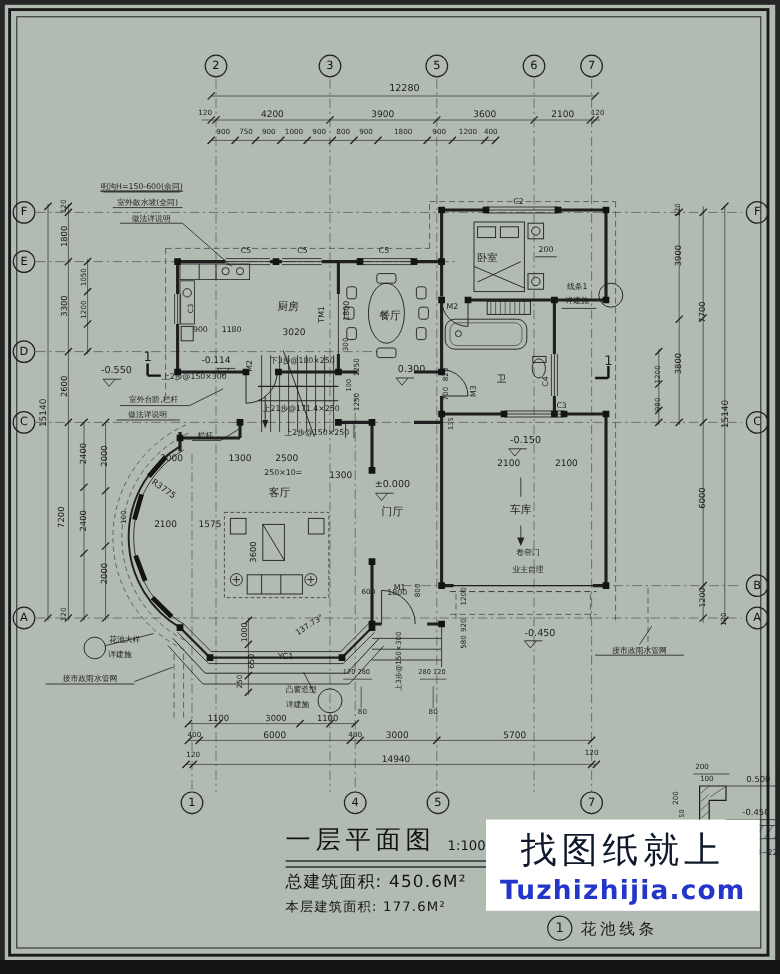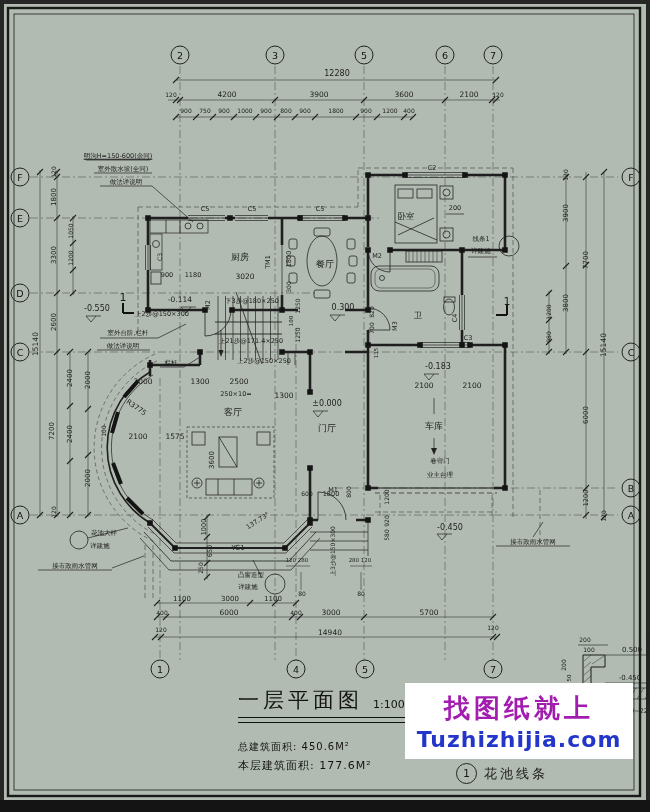--- a/index.html
+++ b/index.html
@@ -9,25 +9,25 @@
   #labels{position:absolute;left:0;top:0;width:650px;height:812px;pointer-events:none}
   .pl{position:absolute;transform:translate(-50%,-50%);white-space:nowrap;color:#1c1c1c;line-height:1}
   .bubble{position:absolute;width:17px;height:17px;border:1.2px solid #222;border-radius:50%;
           display:flex;align-items:center;justify-content:center;font-size:9.5px;color:#111;
           transform:translate(-50%,-50%);background:transparent;line-height:1}
   .titleblock{position:absolute;left:238px;top:686px;color:#131313}
   .t-row{display:flex;align-items:flex-end;gap:10px}
   .t-title{font-size:21px;letter-spacing:4px}
   .t-scale{font-size:11px;padding-bottom:3px}
   .t-underline{width:200px;height:4px;border-top:1.8px solid #111;border-bottom:1px solid #111;margin-top:3px}
-  .t-area{font-size:10px;margin-top:17px;letter-spacing:1px}
+  .t-area{font-size:14px;margin-top:3px;letter-spacing:1px}
   .t-area2{font-size:11px;margin-top:4px;letter-spacing:1px}
   .watermark{position:absolute;left:405px;top:683px;width:228px;height:76px;background:#ffffff;
              display:flex;flex-direction:column;align-items:center;justify-content:center}
-  .wm1{font-size:26px;font-weight:700;color:#a21caf;letter-spacing:4px}
+  .wm1{font-size:30px;font-weight:400;color:#0f172a;letter-spacing:4px}
   .wm2{font-size:22px;font-weight:800;color:#2336c9;letter-spacing:1px;margin-top:1px}
   .footnote{position:absolute;left:456px;top:763px;display:flex;align-items:center;gap:7px;color:#1c1c1c}
   .fn-circle{width:19px;height:19px;border:1.2px solid #222;border-radius:50%;display:flex;
              align-items:center;justify-content:center;font-size:11px}
   .fn-text{font-size:13px;letter-spacing:3px}
   .botbar{position:absolute;left:0;top:800px;width:650px;height:12px;background:#141414}
 </style>
 </head>
 <body>
 
@@ -150,21 +150,21 @@
     <span class="pl" style="left: 325px; top: 264px; font-size: 9px;">餐厅</span>
     <span class="pl" style="left: 406px; top: 216px; font-size: 8.5px;">卧室</span>
     <span class="pl" style="left: 418px; top: 316px; font-size: 8px;">卫</span>
     <span class="pl" style="left: 233px; top: 412px; font-size: 9px;">客厅</span>
     <span class="pl" style="left: 327px; top: 428px; font-size: 9px;">门厅</span>
     <span class="pl" style="left: 434px; top: 426px; font-size: 9px;">车库</span>
     <span class="pl" style="left: 97px; top: 309px; font-size: 8px;">-0.550</span>
     <span class="pl" style="left: 180px; top: 300px; font-size: 7.5px;">-0.114</span>
     <span class="pl" style="left: 343px; top: 308px; font-size: 8px;">0.300</span>
     <span class="pl" style="left: 327px; top: 404px; font-size: 8px;">±0.000</span>
-    <span class="pl" style="left: 438px; top: 367px; font-size: 8px;">-0.183</span>
+    <span class="pl" style="left: 438px; top: 367px; font-size: 8px;">-0.150</span>
     <span class="pl" style="left: 450px; top: 528px; font-size: 8px;">-0.450</span>
     <span class="pl" style="left: 632px; top: 650px; font-size: 7px;">0.500</span>
     <span class="pl" style="left: 630px; top: 678px; font-size: 7px;">-0.450</span>
     <span class="pl" style="left: 639px; top: 711px; font-size: 6.5px;">0~22</span>
     <span class="pl" style="left: 118px; top: 156px; font-size: 6.5px; text-decoration: underline;">明沟H=150-600(余同)</span>
     <span class="pl" style="left: 123px; top: 169px; font-size: 6.5px;">室外散水坡(全同)</span>
     <span class="pl" style="left: 126px; top: 182px; font-size: 6.5px;">做法详说明</span>
     <span class="pl" style="left: 128px; top: 333px; font-size: 6.5px;">室外台阶,栏杆</span>
     <span class="pl" style="left: 123px; top: 346px; font-size: 6.5px;">做法详说明</span>
     <span class="pl" style="left: 162px; top: 314px; font-size: 6.5px;">上2步@150×300</span>

